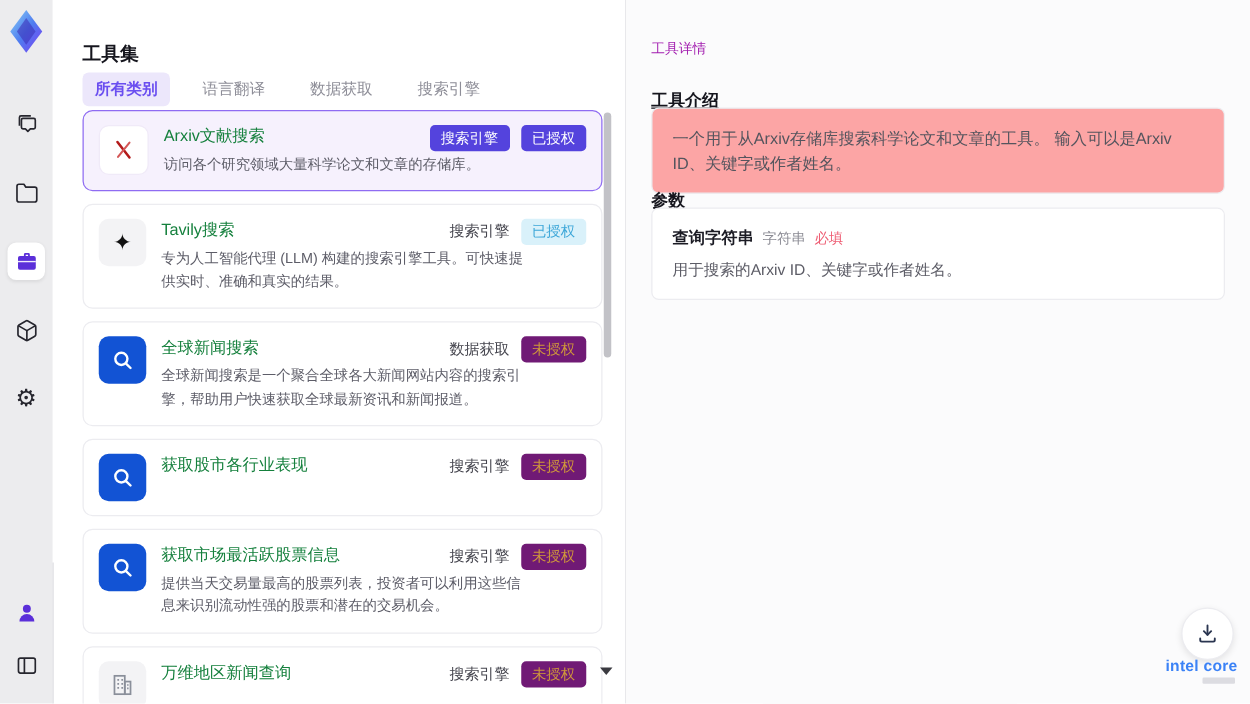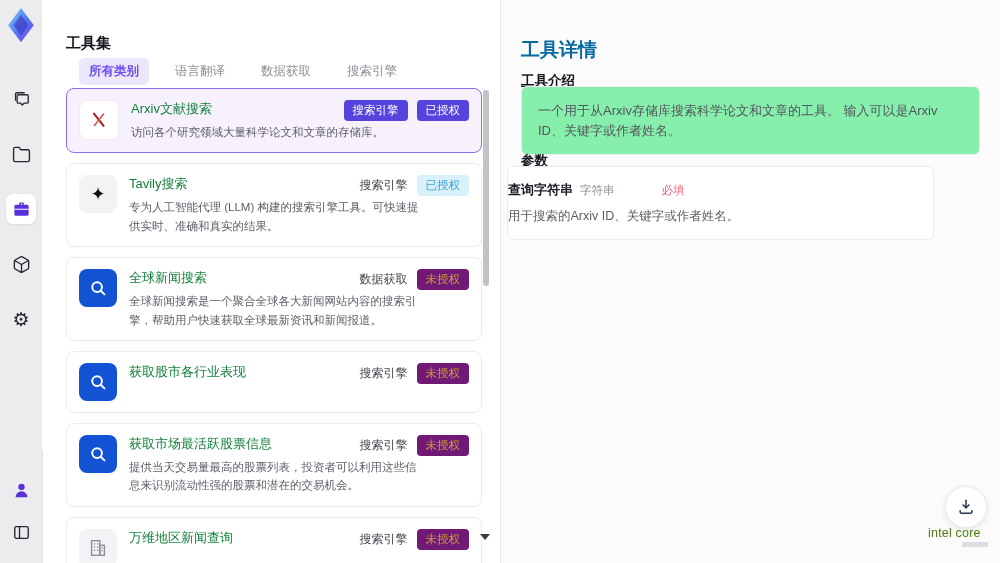--- a/index.html
+++ b/index.html
@@ -12,21 +12,21 @@
   .rail-nav{position:absolute;left:0;top:84px;width:42px;display:flex;flex-direction:column;align-items:center;gap:25px;}
   .rail-btn{width:30px;height:30px;display:flex;align-items:center;justify-content:center;color:#26262e;border-radius:7px;cursor:pointer;}
   .rail-btn svg{width:19px;height:19px;}
   .rail-btn.active{background:#ffffff;box-shadow:0 1px 3px rgba(0,0,0,.08);}
   .rail-bottom{position:absolute;left:0;bottom:16px;width:42px;display:flex;flex-direction:column;align-items:center;gap:12px;}
   .gear-glyph{font-size:19px;line-height:1;color:#26262e;}
 
   
   .list-panel{position:absolute;left:42px;top:0;width:458px;height:450px;background:#fff;}
   .lp-title{position:absolute;left:24px;top:24px;font-size:15px;font-weight:700;color:#15151d;}
-  .tabs{position:absolute;left:24px;top:58px;display:flex;gap:16px;align-items:center;margin-left:13px;}
+  .tabs{position:absolute;left:24px;top:58px;display:flex;gap:16px;align-items:center;}
   .tab{font-size:12.5px;color:#8e8e98;padding:5px 10px;border-radius:5px;cursor:pointer;white-space:nowrap;}
   .tab.active{background:#ece7fb;color:#6a4ef0;font-weight:700;}
   .cards{position:absolute;left:24px;top:88px;width:416px;display:flex;flex-direction:column;gap:10px;}
   .card{position:relative;background:#fff;border:1px solid #ececf0;border-radius:8px;padding:11px 12px;display:flex;gap:12px;align-items:flex-start;box-sizing:border-box;cursor:pointer;}
   .card.selected{background:#f6f1fd;border:1.5px solid #8f6cf2;}
   .tool-icon{width:38px;height:38px;border-radius:8px;display:flex;align-items:center;justify-content:center;flex-shrink:0;}
   .tool-icon svg{width:22px;height:22px;}
   .ic-white{background:#ffffff;border:1px solid #f0eaf8;}
   .ic-gray{background:#f3f3f5;}
   .ic-blue{background:#1253d4;}
@@ -42,35 +42,35 @@
   .badge.yellow{background:#701a75;color:#d1993a;}
   .cat-plain{font-size:12px;color:#46464f;white-space:nowrap;}
 
   
   .scroll-thumb{position:absolute;left:441px;top:90px;width:6px;height:196px;background:#c2c2c7;border-radius:3px;cursor:pointer;}
   .scroll-down{position:absolute;left:438px;top:534px;width:0;height:0;border-left:5px solid transparent;border-right:5px solid transparent;border-top:6px solid #3a3a40;}
 
   
   .vdivider{position:absolute;left:500px;top:0;width:1px;height:563px;background:#e8e8eb;}
   .detail-panel{position:absolute;left:501px;top:0;width:499px;height:563px;background:#fbfbfc;}
-  .dp-title{position:absolute;left:20px;top:24px;font-size:19px;font-weight:700;color:#0369a1;}
+  .dp-title{position:absolute;left:20px;top:24px;font-size:11px;font-weight:400;color:#a21caf;}
   .dp-sec1{position:absolute;left:20px;top:61px;font-size:13.5px;font-weight:700;color:#15151d;text-decoration:underline;}
-  .intro-box{position:absolute;left:20px;top:86px;width:425px;background:#86efac;border:1px solid #ececf0;border-radius:6px;padding:14px 16px;font-size:13px;color:#55555e;line-height:1.5;}
+  .intro-box{position:absolute;left:20px;top:86px;width:425px;background:#fca5a5;border:1px solid #ececf0;border-radius:6px;padding:14px 16px;font-size:13px;color:#55555e;line-height:1.5;}
   .dp-sec2{position:absolute;left:20px;top:141px;font-size:13.5px;font-weight:700;color:#15151d;}
-  .param-box{position:absolute;left:6px;top:166px;width:425px;background:#fff;border:1px solid #ececf0;border-radius:6px;padding:14px 0;}
+  .param-box{position:absolute;left:20px;top:166px;width:425px;background:#fff;border:1px solid #ececf0;border-radius:6px;padding:14px 16px;}
   .param-line{display:flex;align-items:baseline;gap:7px;}
   .param-name{font-size:13px;font-weight:700;color:#1b1b24;}
   .param-type{font-size:11.5px;color:#8b8b94;}
-  .param-req{font-size:11.5px;color:#ee5e74;margin-left:40px;}
+  .param-req{font-size:11.5px;color:#ee5e74;}
   .param-desc{margin-top:9px;font-size:12.5px;color:#5c5c66;}
 
   
   .fab{position:absolute;left:945px;top:486px;width:40px;height:40px;border-radius:50%;background:#fff;border:1px solid #ececf0;box-shadow:0 2px 6px rgba(0,0,0,.10);display:flex;align-items:center;justify-content:center;cursor:pointer;}
   .fab svg{width:20px;height:20px;}
-  .intel{position:absolute;left:928px;top:526px;width:62px;text-align:left;color:#4d7c0f;font-size:12.5px;font-weight:400;letter-spacing:.2px;}
+  .intel{position:absolute;left:928px;top:526px;width:62px;text-align:right;color:#3b82f6;font-size:12.5px;font-weight:700;letter-spacing:.2px;}
   .intel-bar{position:absolute;left:962px;top:542px;width:26px;height:5px;background:#dcdce1;border-radius:1px;}
 </style>
 </head>
 <body>
 
 <div class="app">
 
   <aside class="rail">
     <span class="logo">
       <svg viewBox="0 0 30 34">

